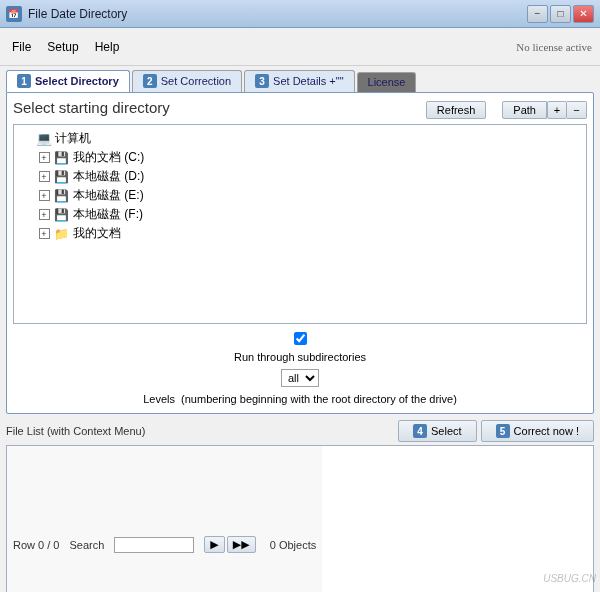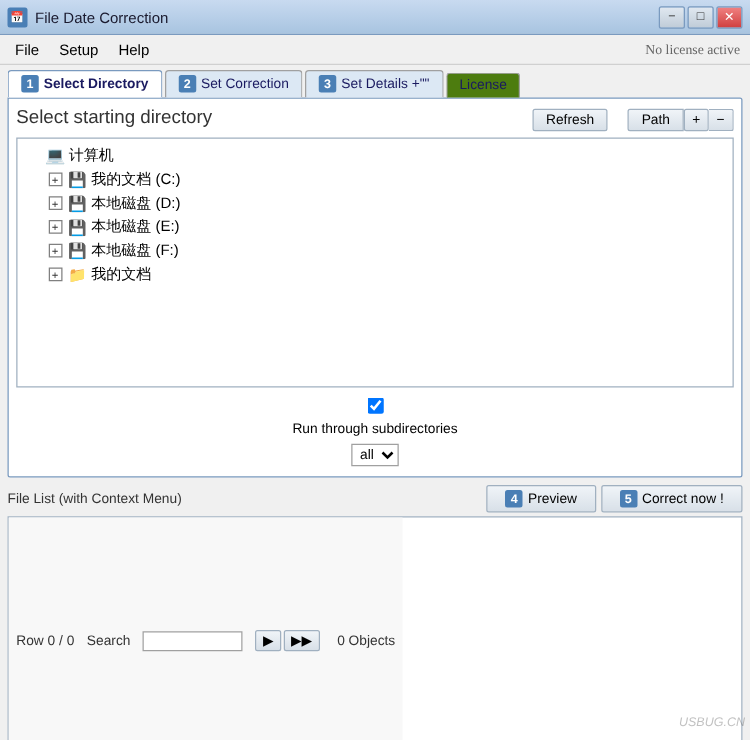--- a/index.html
+++ b/index.html
@@ -46,21 +46,21 @@
       cursor: pointer;
       font-size: 10px;
       display: flex; align-items: center; justify-content: center;
       color: #333;
     }
     .title-btn.close { background: linear-gradient(to bottom, #f08080, #d04040); color: white; }
 
     
     #menu-bar {
       background: #f0f0f0;
-      height: 24px;
+      height: 38px;
       display: flex;
       align-items: center;
       padding: 0 4px;
       border-bottom: 1px solid #d0d0d0;
       justify-content: space-between;
     }
     .menu-items { display: flex; gap: 0; }
     .menu-item {
       padding: 2px 8px;
       font-size: 12px;
@@ -107,21 +107,21 @@
       z-index: 2;
     }
     .tab-num {
       background: #4a7fb5;
       color: white;
       border-radius: 2px;
       width: 14px; height: 14px;
       display: flex; align-items: center; justify-content: center;
       font-size: 10px; font-weight: bold;
     }
-    .tab.license { background: #4d7c0f; }
+    .tab.license { background: #737373; }
 
     
     #panel {
       border: 1px solid #7a9abf;
       background: white;
       padding: 6px;
       border-radius: 0 2px 2px 2px;
     }
     #panel-title {
       font-size: 15px;
@@ -323,21 +323,21 @@
       font-style: italic;
     }
   </style>
 </head>
 <body>
 
 <div id="title-bar">
   <div id="title-icon">
     <span>📅</span>
   </div>
-  <span id="title-text">File Date Correction</span>
+  <span id="title-text">File Date Directory</span>
   <div id="title-controls">
     <div class="title-btn">−</div>
     <div class="title-btn">□</div>
     <div class="title-btn close">✕</div>
   </div>
 </div>
 
 <div id="menu-bar">
   <div class="menu-items">
     <div class="menu-item">File</div>
@@ -435,32 +435,33 @@
       <input type="checkbox" id="subdir-check" checked="" style="">
       <label for="subdir-check">Run through subdirectories</label>
       <select class="levels-select">
         <option>all</option>
         <option>1</option>
         <option>2</option>
         <option>3</option>
         <option>4</option>
         <option>5</option>
       </select>
+      <span>Levels &nbsp;(numbering beginning with the root directory of the drive)</span>
     </div>
 
   </div>
 
   <div id="file-list-section">
 
     <div id="file-list-header">
       <span id="file-list-label">File List (with Context Menu)</span>
       <div id="preview-correct-btns">
         <button class="action-btn">
           <span class="btn-num">4</span>
-          <span>Preview</span>
+          <span>Select</span>
         </button>
         <button class="action-btn">
           <span class="btn-num">5</span>
           <span>Correct now !</span>
         </button>
       </div>
     </div>
 
     <div id="file-list-table-container">
 

